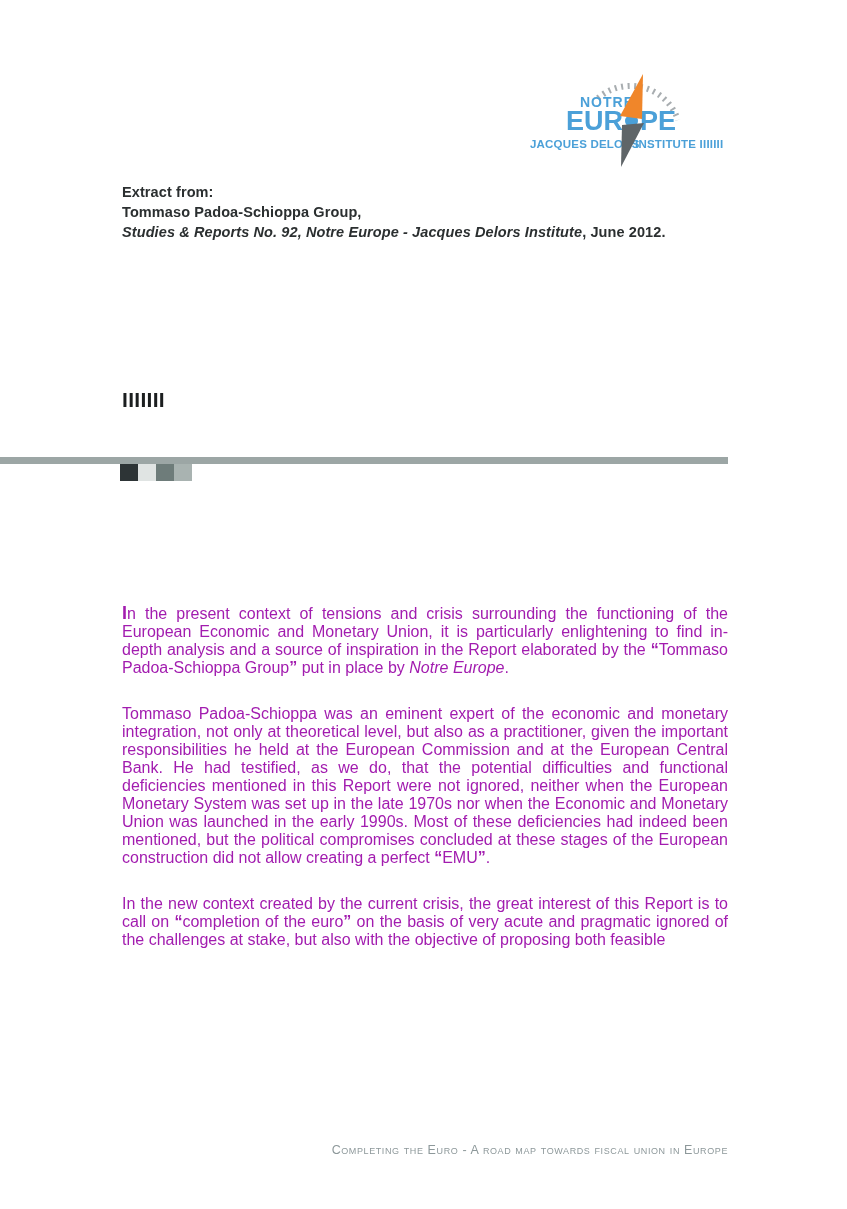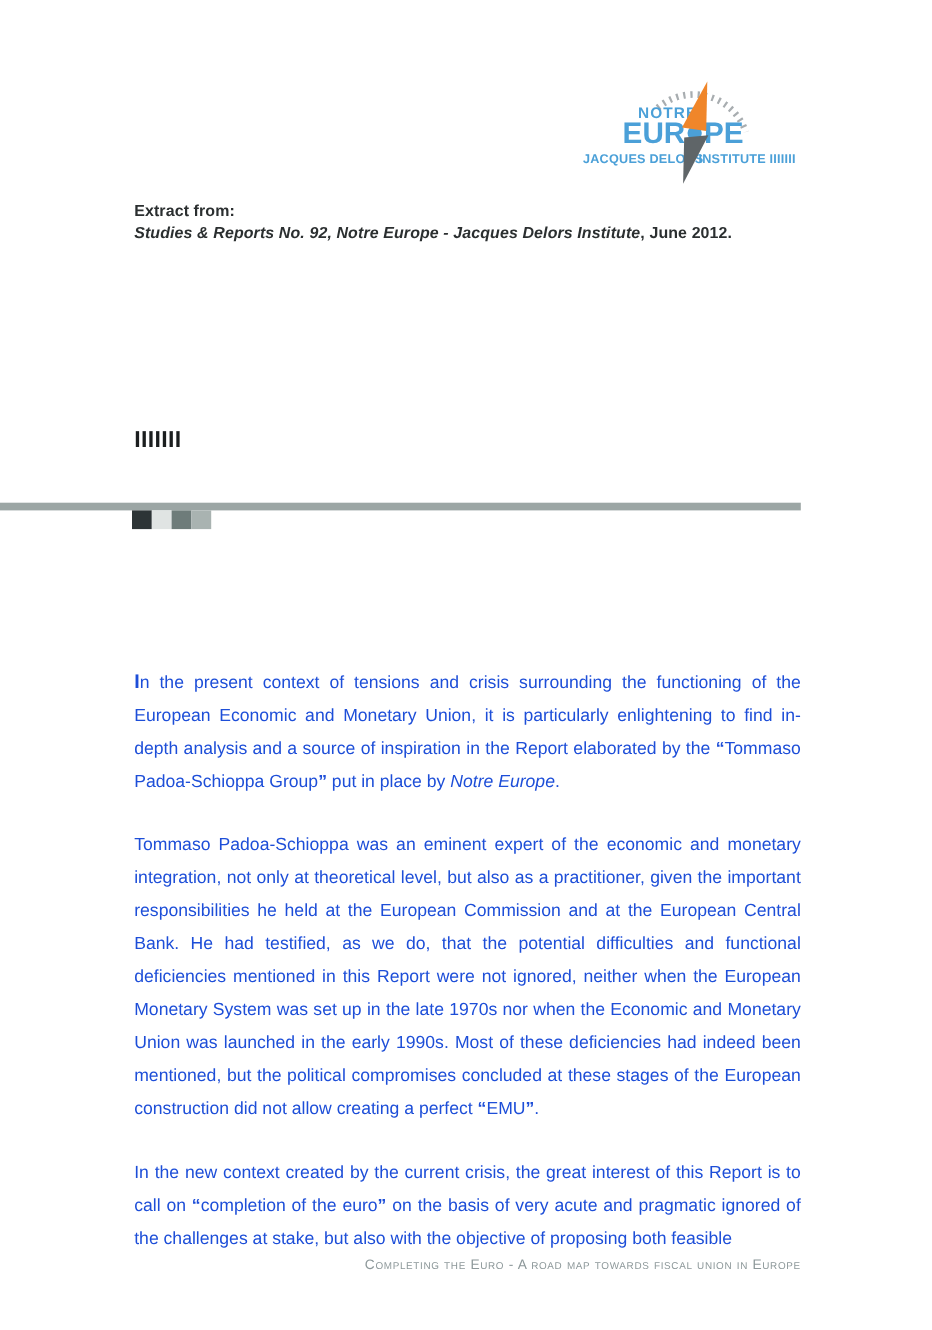--- a/index.html
+++ b/index.html
@@ -41,22 +41,22 @@
 
   
   .divider-bar{position:absolute;left:0;top:457px;width:728px;height:7px;background:#9ca6a5;}
   .divider-squares{position:absolute;left:120px;top:464px;height:17px;display:flex;}
   .divider-squares .sq{width:18px;height:17px;}
   .sq1{background:#2d3436;} .sq2{background:#e0e4e3;} .sq3{background:#6e7c7a;} .sq4{background:#a9b3b1;}
 
   
   .body-text{
     position:absolute;left:122px;top:604px;width:606px;
-    font-size:16px;line-height:30px;
-    text-align:justify;color:#1d4ed8;
+    font-size:16px;line-height:18px;
+    text-align:justify;color:#a21caf;
   }
   .body-text p{margin:0 0 28px 0;}
 
   
   .footer{
     position:absolute;right:119px;top:1143px;
     font-size:12.5px;color:#8d989a;
     font-variant:small-caps;letter-spacing:0.6px;
     text-align:right;
   }
@@ -78,20 +78,21 @@
       <text x="2" y="80" font-size="11.5" font-weight="bold" fill="#4ba0d8" letter-spacing="0.2">JACQUES DELORS</text>
       <text x="107" y="80" font-size="11.5" font-weight="bold" fill="#4ba0d8" letter-spacing="0.2">INSTITUTE IIIIIII</text>
 
       <polygon points="115,6 92,48 114,51" fill="#f0862a"></polygon>
       <polygon points="94,57 116,55 93,99" fill="#5f6568"></polygon>
     </svg>
   </div>
 
   <div class="extract">
     <div>Extract from:</div>
+    <div>Tommaso Padoa-Schioppa Group,</div>
     <div><span class="seg-i">Studies &amp; Reports No. 92, Notre Europe - Jacques Delors Institute</span><span>, June 2012.</span></div>
   </div>
 
   <div class="foreword">IIIIIII</div>
 
   <div class="divider-bar"></div>
   <div class="divider-squares">
     <div class="sq sq1"></div>
     <div class="sq sq2"></div>
     <div class="sq sq3"></div>

